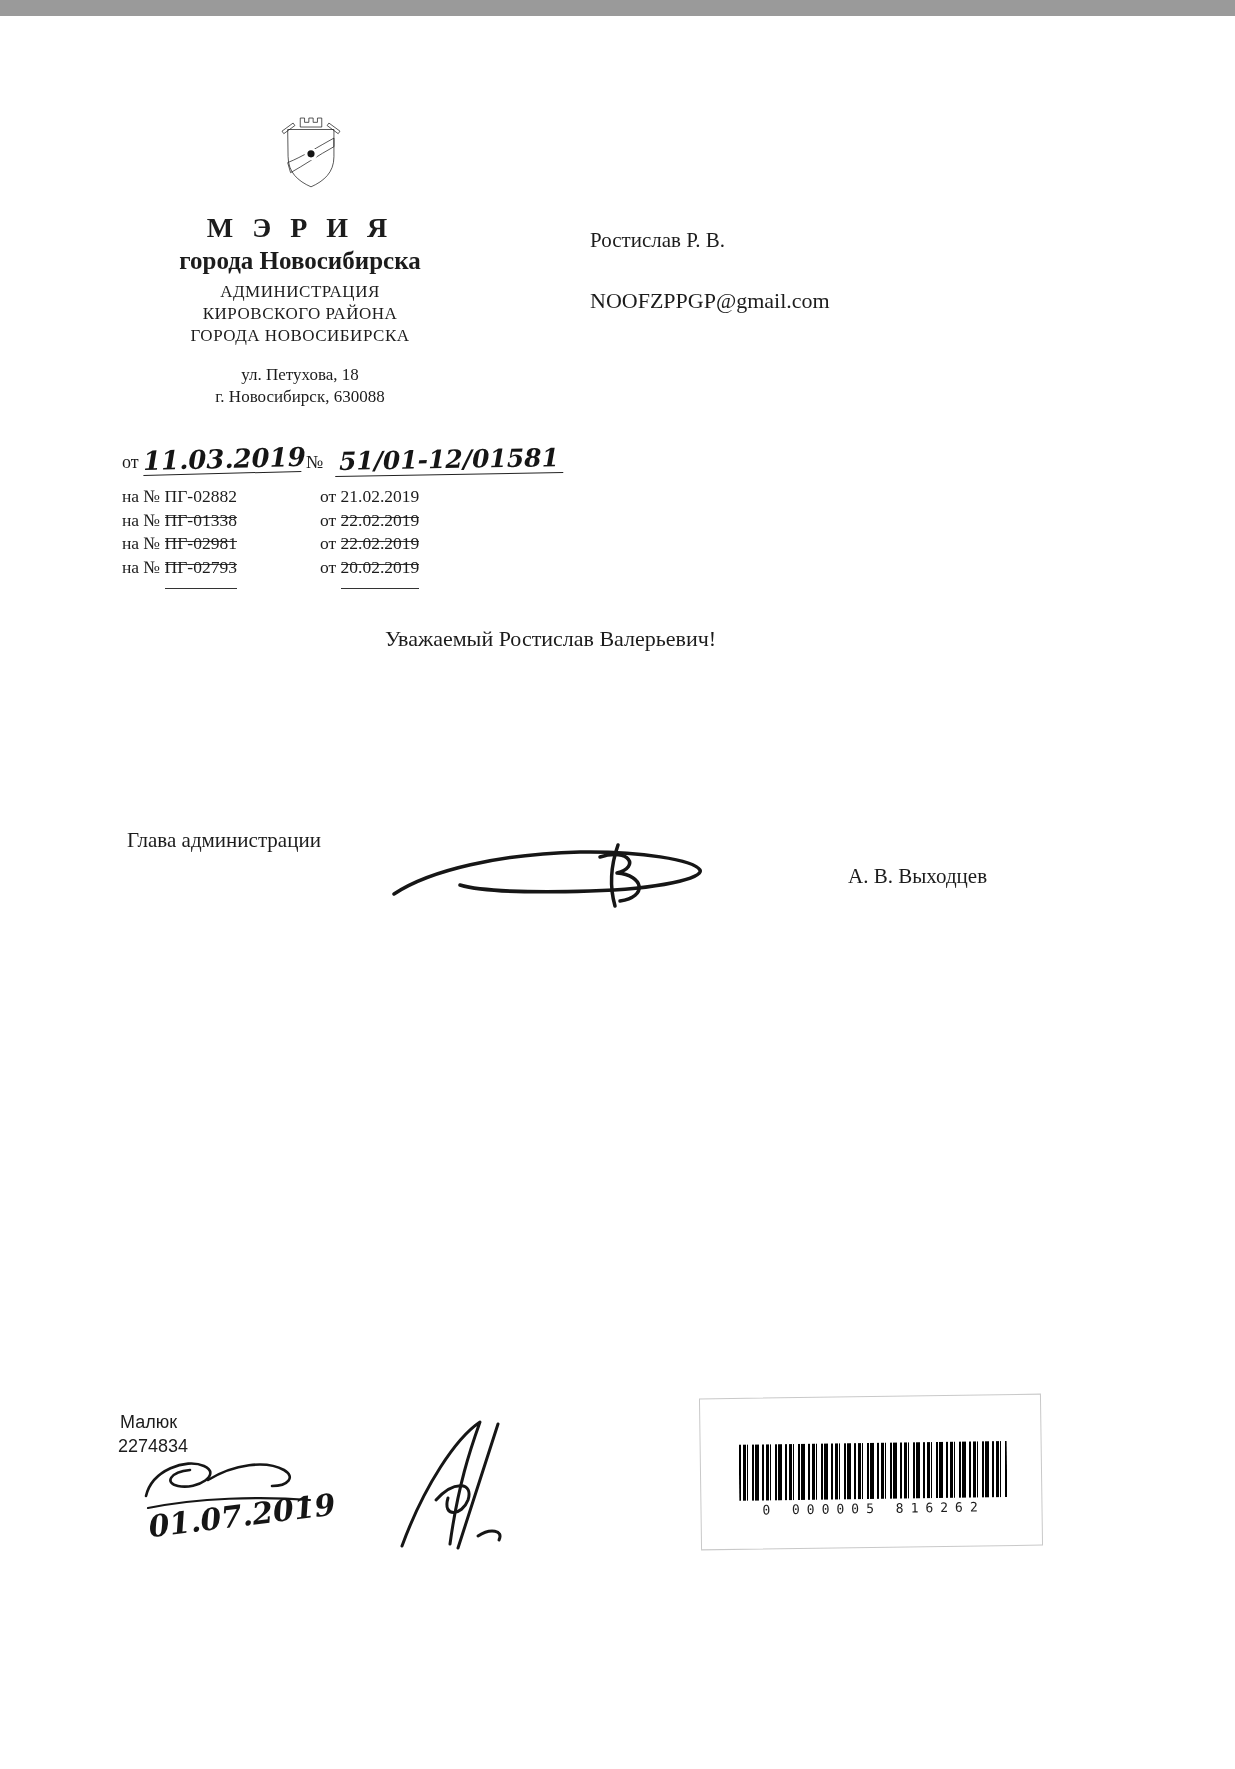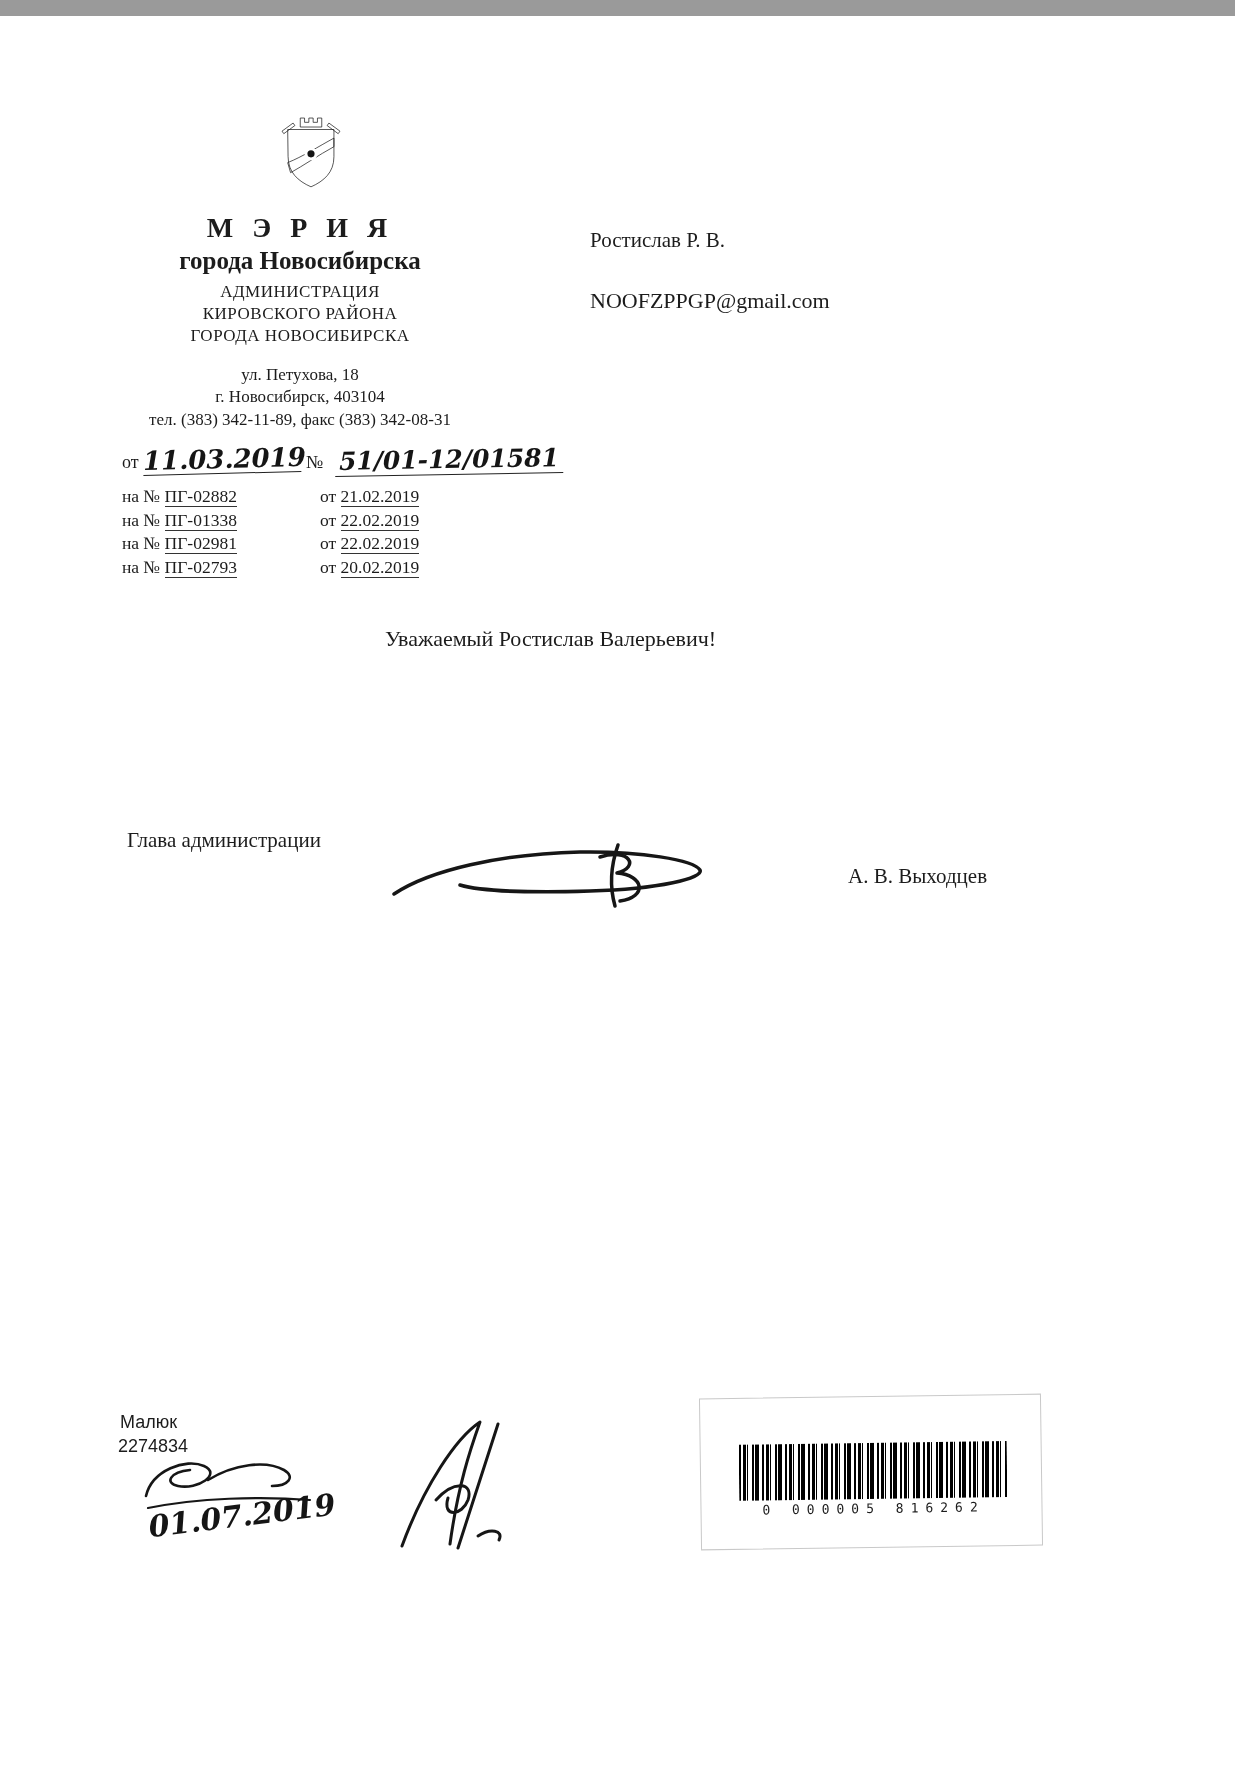--- a/index.html
+++ b/index.html
@@ -28,21 +28,21 @@
   .hand {
     font-family:"DejaVu Serif", serif; font-style:italic; font-weight:bold;
     color:#151515;
   }
   .out-date { width:158px; font-size:26px; transform:rotate(-1.5deg); height:30px; line-height:30px; }
   .out-num  { width:228px; font-size:25px; transform:rotate(-1deg); height:30px; line-height:30px; margin-left:8px; }
 
   .refs { top:470px; left:122px; width:360px; font-size:17.5px; }
   .ref-row { display:flex; height:23.5px; align-items:baseline; }
   .ref-left { width:198px; }
-  .u { border-bottom:1px solid #333; padding-bottom:0px; }
+  .u { border-bottom:1px solid #333; padding-bottom:11px; }
 
   
   .rcpt-name { top:212px; left:590px; font-size:21px; }
   .rcpt-mail { top:272px; left:590px; font-size:22px; }
 
   
   .salutation { top:610px; left:385px; font-size:22px; }
   .paragraph {
     top:666px; left:120px; width:913px;
     font-size:21.5px; line-height:1.6; text-align:justify; text-indent:42px;
@@ -103,22 +103,21 @@
       <circle cx="60" cy="60" r="5" fill="#141414" stroke="none"></circle>
     </svg>
   </div>
 
   <div class="abs lh-col org1">М Э Р И Я</div>
   <div class="abs lh-col org2">города Новосибирска</div>
   <div class="abs lh-col adm adm1">АДМИНИСТРАЦИЯ</div>
   <div class="abs lh-col adm adm2">КИРОВСКОГО РАЙОНА</div>
   <div class="abs lh-col adm adm3">ГОРОДА НОВОСИБИРСКА</div>
   <div class="abs lh-col addr addr1">ул. Петухова, 18</div>
-  <div class="abs lh-col addr addr2">г. Новосибирск, 403104</div>
-  <div class="abs addr3">тел. (383) 342-11-89, факс (383) 342-08-31</div>
+  <div class="abs lh-col addr addr2">г. Новосибирск, 630088</div>
 
   <div class="abs out-line">
     <span class="lbl">от</span>
     <span class="blank hand out-date">11.03.2019</span>
     <span class="lbl">№</span>
     <span class="blank hand out-num">51/01-12/01581</span>
   </div>
 
   <div class="abs refs">
     <div class="ref-row">

